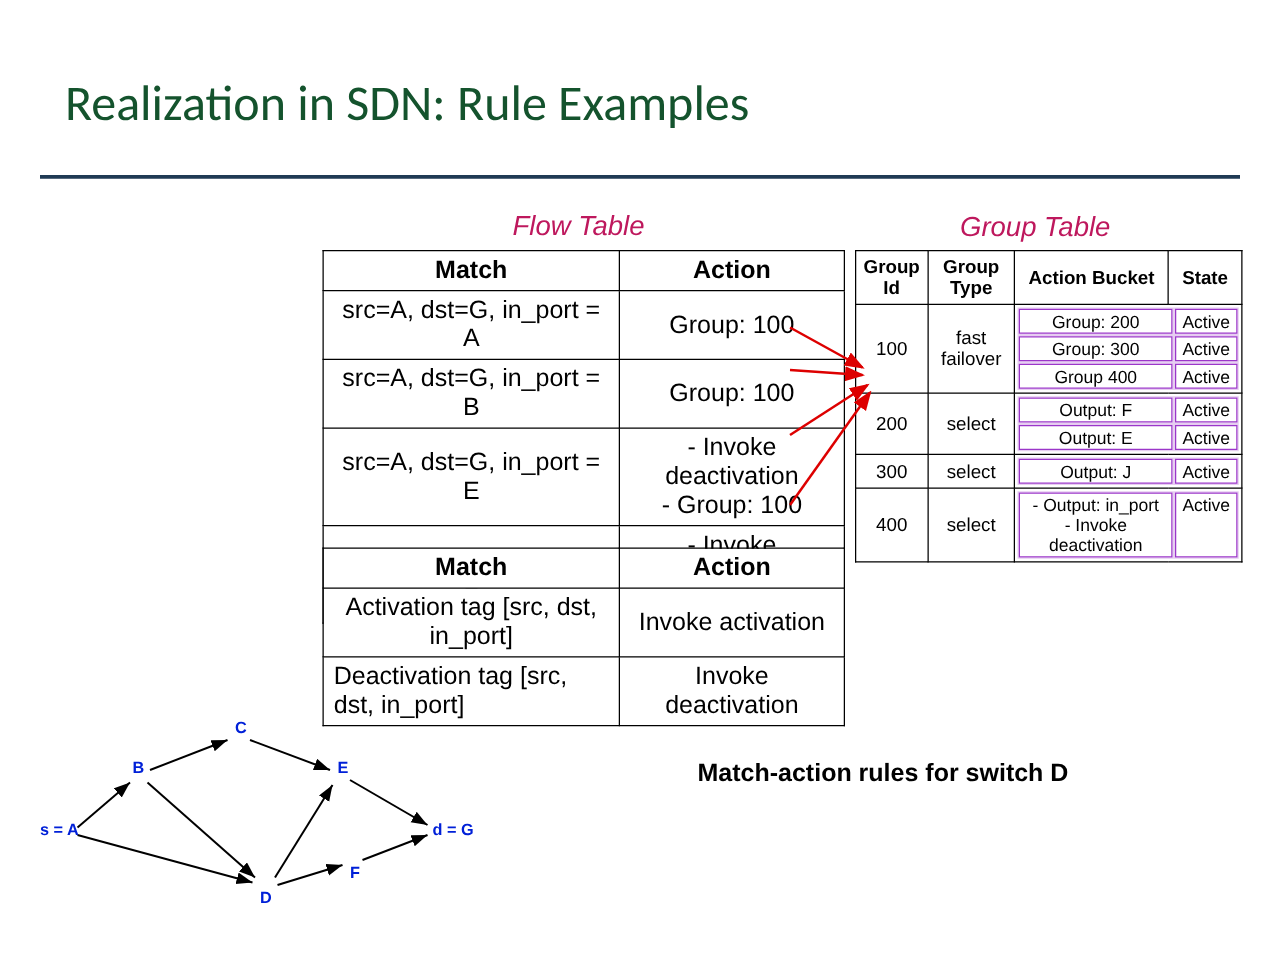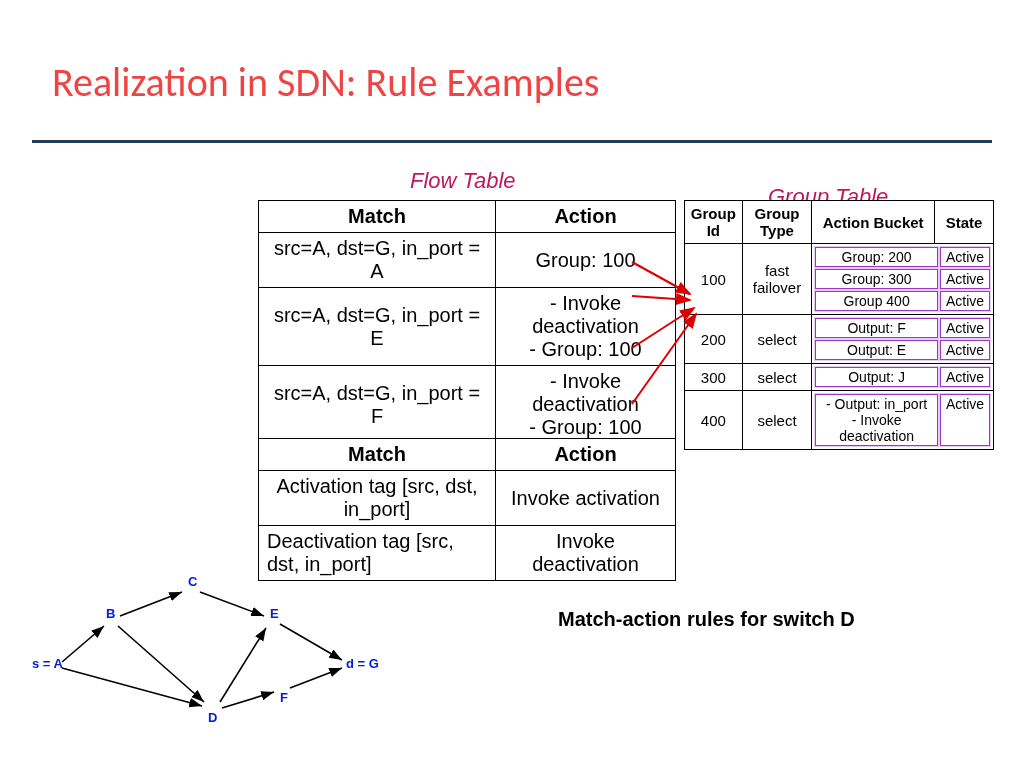--- a/index.html
+++ b/index.html
@@ -9,21 +9,21 @@
     height: 768px;
     font-family: Arial, Helvetica, sans-serif;
     background: #fff;
     position: relative;
     overflow: hidden;
   }
   .title {
     font-family: Calibri, Arial, sans-serif;
     font-size: 40px;
     font-weight: 400;
-    color: #ef4444;
+    color: #14532d;
     position: absolute;
     left: 52px;
     top: 58px;
   }
   .hr {
     position: absolute;
     left: 32px;
     top: 140px;
     width: 960px;
     height: 3px;
@@ -91,30 +91,34 @@
   
   .arrow-svg { position:absolute; left:0; top:0; width:1024px; height:768px; pointer-events:none; }
 </style>
 </head>
 <body>
 
 <div class="title">Realization in SDN: Rule Examples</div>
 <div class="hr"></div>
 
 <div class="section-label" style="left:410px; top:168px;">Flow Table</div>
-<div class="section-label" style="left:768px; top:184px;text-align:center;">Group Table</div>
+<div class="section-label" style="left:768px; top:169px;text-align:center;">Group Table</div>
 
 <table class="flow1">
   <tbody>
       <tr>
     <th>Match</th>
     <th>Action</th>
   </tr>
   <tr>
         <td>src=A, dst=G, in_port = A</td>
+        <td>Group: 100</td>
+      </tr>
+  <tr>
+        <td>src=A, dst=G, in_port = B</td>
         <td>Group: 100</td>
       </tr>
   <tr>
         <td>src=A, dst=G, in_port = E</td>
         <td style="white-space:pre-line">- Invoke deactivation
 - Group: 100</td>
       </tr>
   <tr>
         <td>src=A, dst=G, in_port = F</td>
         <td style="white-space:pre-line">- Invoke deactivation

